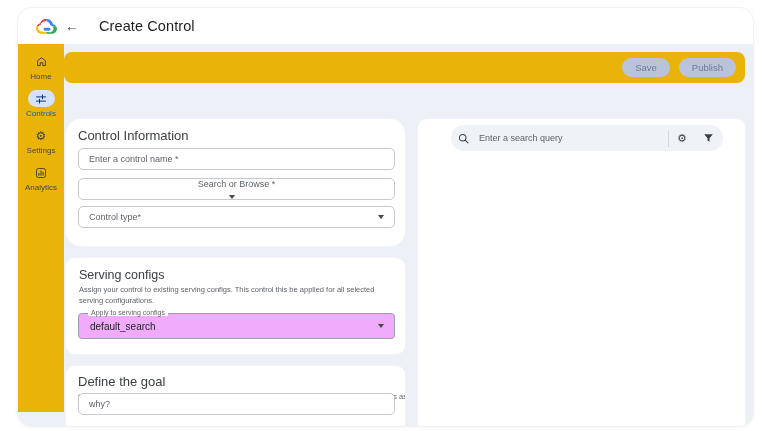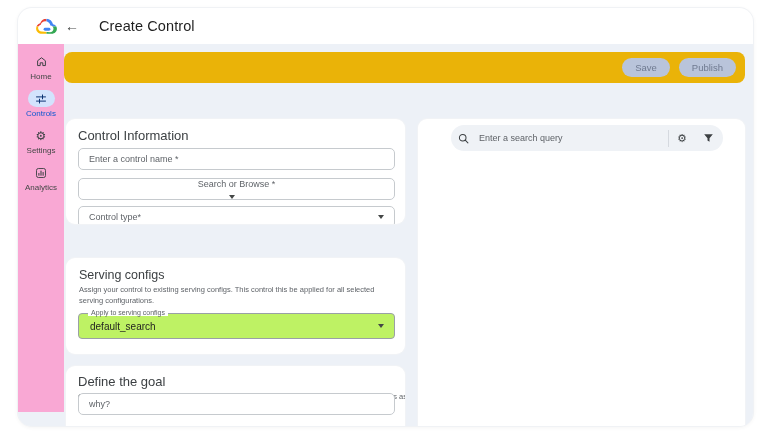--- a/index.html
+++ b/index.html
@@ -8,52 +8,52 @@
   .window { position:absolute; left:18px; top:8px; width:735px; height:418px;
     background:#ffffff; border-radius:14px; box-shadow:0 0 0 1px #f0f2f5, 0 1px 4px rgba(60,64,67,.08); }
   
   .hdr { position:absolute; left:0; top:0; right:0; height:36px; display:flex; align-items:center; }
   .logo { margin-left:17px; width:23px; height:19px; display:block; }
   .back { margin-left:7px; font-size:14px; color:#444746; cursor:pointer; }
   .title { margin-left:20px; font-size:14.5px; color:#1f1f1f; letter-spacing:.1px; }
   
   .lower { position:absolute; left:0; top:36px; right:0; bottom:0;
     background:#edf1f7; border-radius:0 0 13px 13px; overflow:hidden; }
-  .sidebar { position:absolute; left:0; top:0; width:46px; bottom:14px; background:#f9a8d4;text-align:right; }
+  .sidebar { position:absolute; left:0; top:0; width:46px; bottom:14px; background:#eab308;text-align:right; }
   .nav-item { width:46px; display:flex; flex-direction:column; align-items:center; margin-top:9px; cursor:pointer; }
   .nav-pill { width:27px; height:17px; border-radius:9px; display:flex; align-items:center; justify-content:center; }
   .nav-item.active .nav-pill { background:#d3e3fd; }
   .nav-label { font-size:8px; color:#444746; margin-top:2px; }
   .nav-item.active .nav-label { color:#0b57d0; }
   
   .toolbar { position:absolute; left:46px; top:8px; width:681px; height:31px;
     background:#eab308; border-radius:8px; display:flex; align-items:center; justify-content:flex-end; }
   .pill-btn { height:19px; border:none; border-radius:10px; background:#b9c4da; color:#707b91;
     font-size:9.5px; font-family:inherit; padding:0 13px; margin-right:9px; cursor:default; }
   
   .card { position:absolute; background:#ffffff; border-radius:9px; box-shadow:0 0 0 1px #f1f3f6; overflow:hidden; }
   .card-l { left:48px; width:339px; }
-  #card-info   { top:75px;  height:105px; }
+  #card-info   { top:75px;  height:127px;border-radius:15px; }
   #card-config { top:214px; height:96px; }
   #card-goal   { top:322px; height:96px; }
   #card-preview{ left:400px; top:75px; width:327px; height:336px; }
   .h1 { font-size:13px; color:#3c4043; }
   .h2 { font-size:12.5px; color:#3c4043; }
   .desc { font-size:7.5px; color:#5f6368; line-height:1.45; }
   .field { position:absolute; left:12px; right:10px; height:22px; border:1px solid #c6cace; border-radius:5px;
     background:#fff; display:flex; align-items:center; }
   .field input { border:none; outline:none; background:transparent; flex:1; height:100%;
     padding:0 10px; font-size:9px; font-family:inherit; color:#1f1f1f; }
   .field input::placeholder { color:#5f6368; opacity:1; }
   .chev { width:0; height:0; border-left:3.5px solid transparent; border-right:3.5px solid transparent;
     border-top:4.5px solid #444746; margin-right:10px; }
   .sel-label { flex:1; padding:0 10px; font-size:9px; color:#5f6368; }
   
   .osel { position:absolute; left:12px; right:10px; height:26px; border:1px solid #9aa0a6; border-radius:4px;
-    background:#bef264; display:flex; align-items:center; }
+    background:#f0abfc; display:flex; align-items:center; }
   .osel .float { position:absolute; top:-5px; left:9px; background:#fff; padding:0 3px;
     font-size:7px; color:#5f6368; }
   .osel .val { flex:1; padding:0 11px; font-size:10px; color:#1f1f1f; }
   
   .search-pill { position:absolute; left:33px; top:6px; width:272px; height:26px; background:#eff2f6;
     border-radius:13px; display:flex; align-items:center; }
   .search-pill input { border:none; outline:none; background:transparent; flex:1; height:100%;
     font-size:9px; font-family:inherit; color:#1f1f1f; padding:0 4px; }
   .search-pill input::placeholder { color:#5f6368; opacity:1; }
   .vdiv { width:1px; height:17px; background:#d5d9df; }

